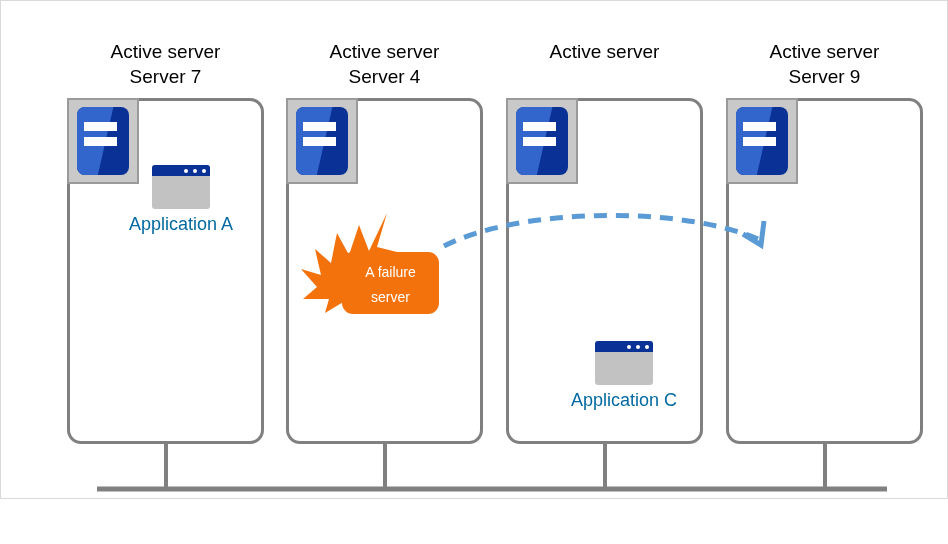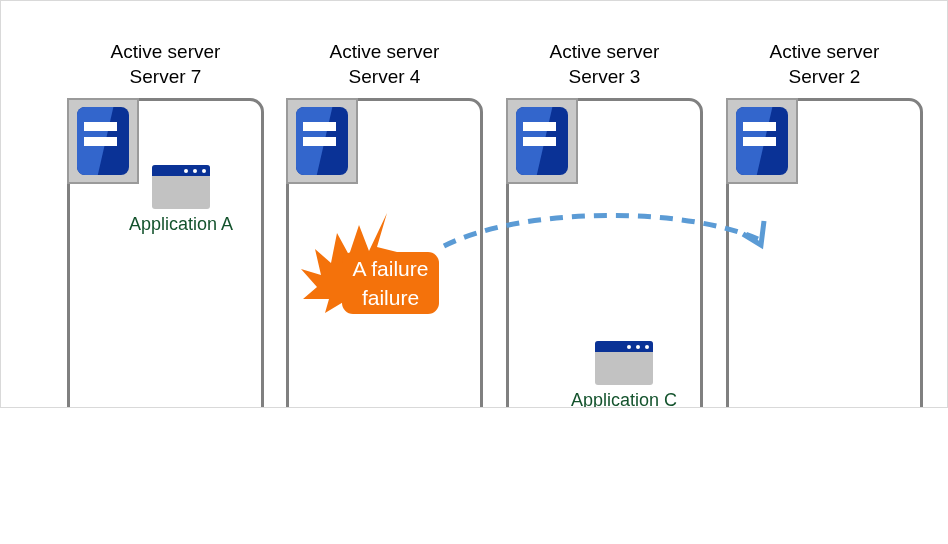--- a/index.html
+++ b/index.html
@@ -4,21 +4,21 @@
 <title>Cluster Failover Diagram</title>
 <style>
   html, body {
     margin: 0;
     padding: 0;
     background: #ffffff;
   }
   #canvas {
     position: relative;
     width: 948px;
-    height: 408px;
+    height: 499px;
     background: #ffffff;
     border: 1px solid #d9d9d9;
     box-sizing: border-box;
     font-family: "Liberation Sans", sans-serif;
     overflow: hidden;
   }
 
   
   .col-header {
     position: absolute;
@@ -107,40 +107,40 @@
     height: 4px;
     border-radius: 50%;
     background: #ffffff;
   }
   .app-icon .dot.d1 { right: 22px; }
   .app-icon .dot.d2 { right: 13px; }
   .app-icon .dot.d3 { right: 4px; }
   .app-label {
     margin-top: 5px;
     font-size: 18px;
-    color: #14532d;
+    color: #0369a1;
   }
 
   
   .burst {
     position: absolute;
     pointer-events: none;
   }
   .failure-badge {
     position: absolute;
     background: #f4720b;
     border-radius: 11px;
     color: #ffffff;
-    font-size: 21px;
+    font-size: 14px;
     line-height: 25px;
     text-align: center;
     display: flex;
     flex-direction: column;
     align-items: center;
-    justify-content: space-between;
+    justify-content: flex-end;
     box-sizing: border-box;
     padding: 4px 10px;
   }
 
   
   .bus-svg {
     position: absolute;
     left: 0; top: 0;
     width: 948px;
     height: 544px;
@@ -162,25 +162,24 @@
   <div class="col-header" style="left:66px; top:38px; width:197px;">
     <span class="role">Active server</span>
     <span class="name">Server 7</span>
   </div>
   <div class="col-header" style="left:285px; top:38px; width:197px;">
     <span class="role">Active server</span>
     <span class="name">Server 4</span>
   </div>
   <div class="col-header" style="left:505px; top:38px; width:197px;">
     <span class="role">Active server</span>
-    <span class="name">Server 3</span>
   </div>
   <div class="col-header" style="left:725px; top:38px; width:197px;">
     <span class="role">Active server</span>
-    <span class="name">Server 2</span>
+    <span class="name">Server 9</span>
   </div>
 
   <div class="server-box" style="left:66px; top:97px; width:197px; height:346px;"></div>
   <div class="server-box" style="left:285px; top:97px; width:197px; height:346px;"></div>
   <div class="server-box" style="left:505px; top:97px; width:197px; height:346px;"></div>
   <div class="server-box" style="left:725px; top:97px; width:197px; height:346px;"></div>
 
   <div class="server-icon" style="left:66px; top:97px;">
     <div class="body">
       <div class="bar b1"></div>
@@ -226,21 +225,21 @@
     <div class="app-label">Application  C</div>
   </div>
 
 
   <svg class="burst" style="left:296px; top:206px; width:120px; height:110px;" viewBox="0 0 120 110" xmlns="http://www.w3.org/2000/svg">
     <polygon fill="#f4720b" points="90,6 72,44 62,18 52,48 40,26 34,56 18,42 24,68 4,62 20,80 6,92 32,92 28,106 48,94 56,106 62,86 90,86 76,62 104,46 80,40"></polygon>
   </svg>
 
   <div class="failure-badge" style="left:341px; top:251px; width:97px; height:62px;">
     <span>A failure</span>
-    <span>failure</span>
+    <span>server</span>
   </div>
 
   <svg class="arrow-svg" viewBox="0 0 948 544" xmlns="http://www.w3.org/2000/svg">
     <path d="M 443,245 C 520,206 680,205 757,238" fill="none" stroke="#5b9bd5" stroke-width="5" stroke-dasharray="13,9" stroke-linecap="butt"></path>
     <path d="M 742,233 L 760,244 L 763,220" fill="none" stroke="#5b9bd5" stroke-width="5" stroke-linecap="butt" stroke-linejoin="miter"></path>
   </svg>
 
   <svg class="bus-svg" viewBox="0 0 948 544" xmlns="http://www.w3.org/2000/svg">
     <line x1="165" y1="443" x2="165" y2="488" stroke="#808080" stroke-width="4"></line>
     <line x1="384" y1="443" x2="384" y2="488" stroke="#808080" stroke-width="4"></line>

